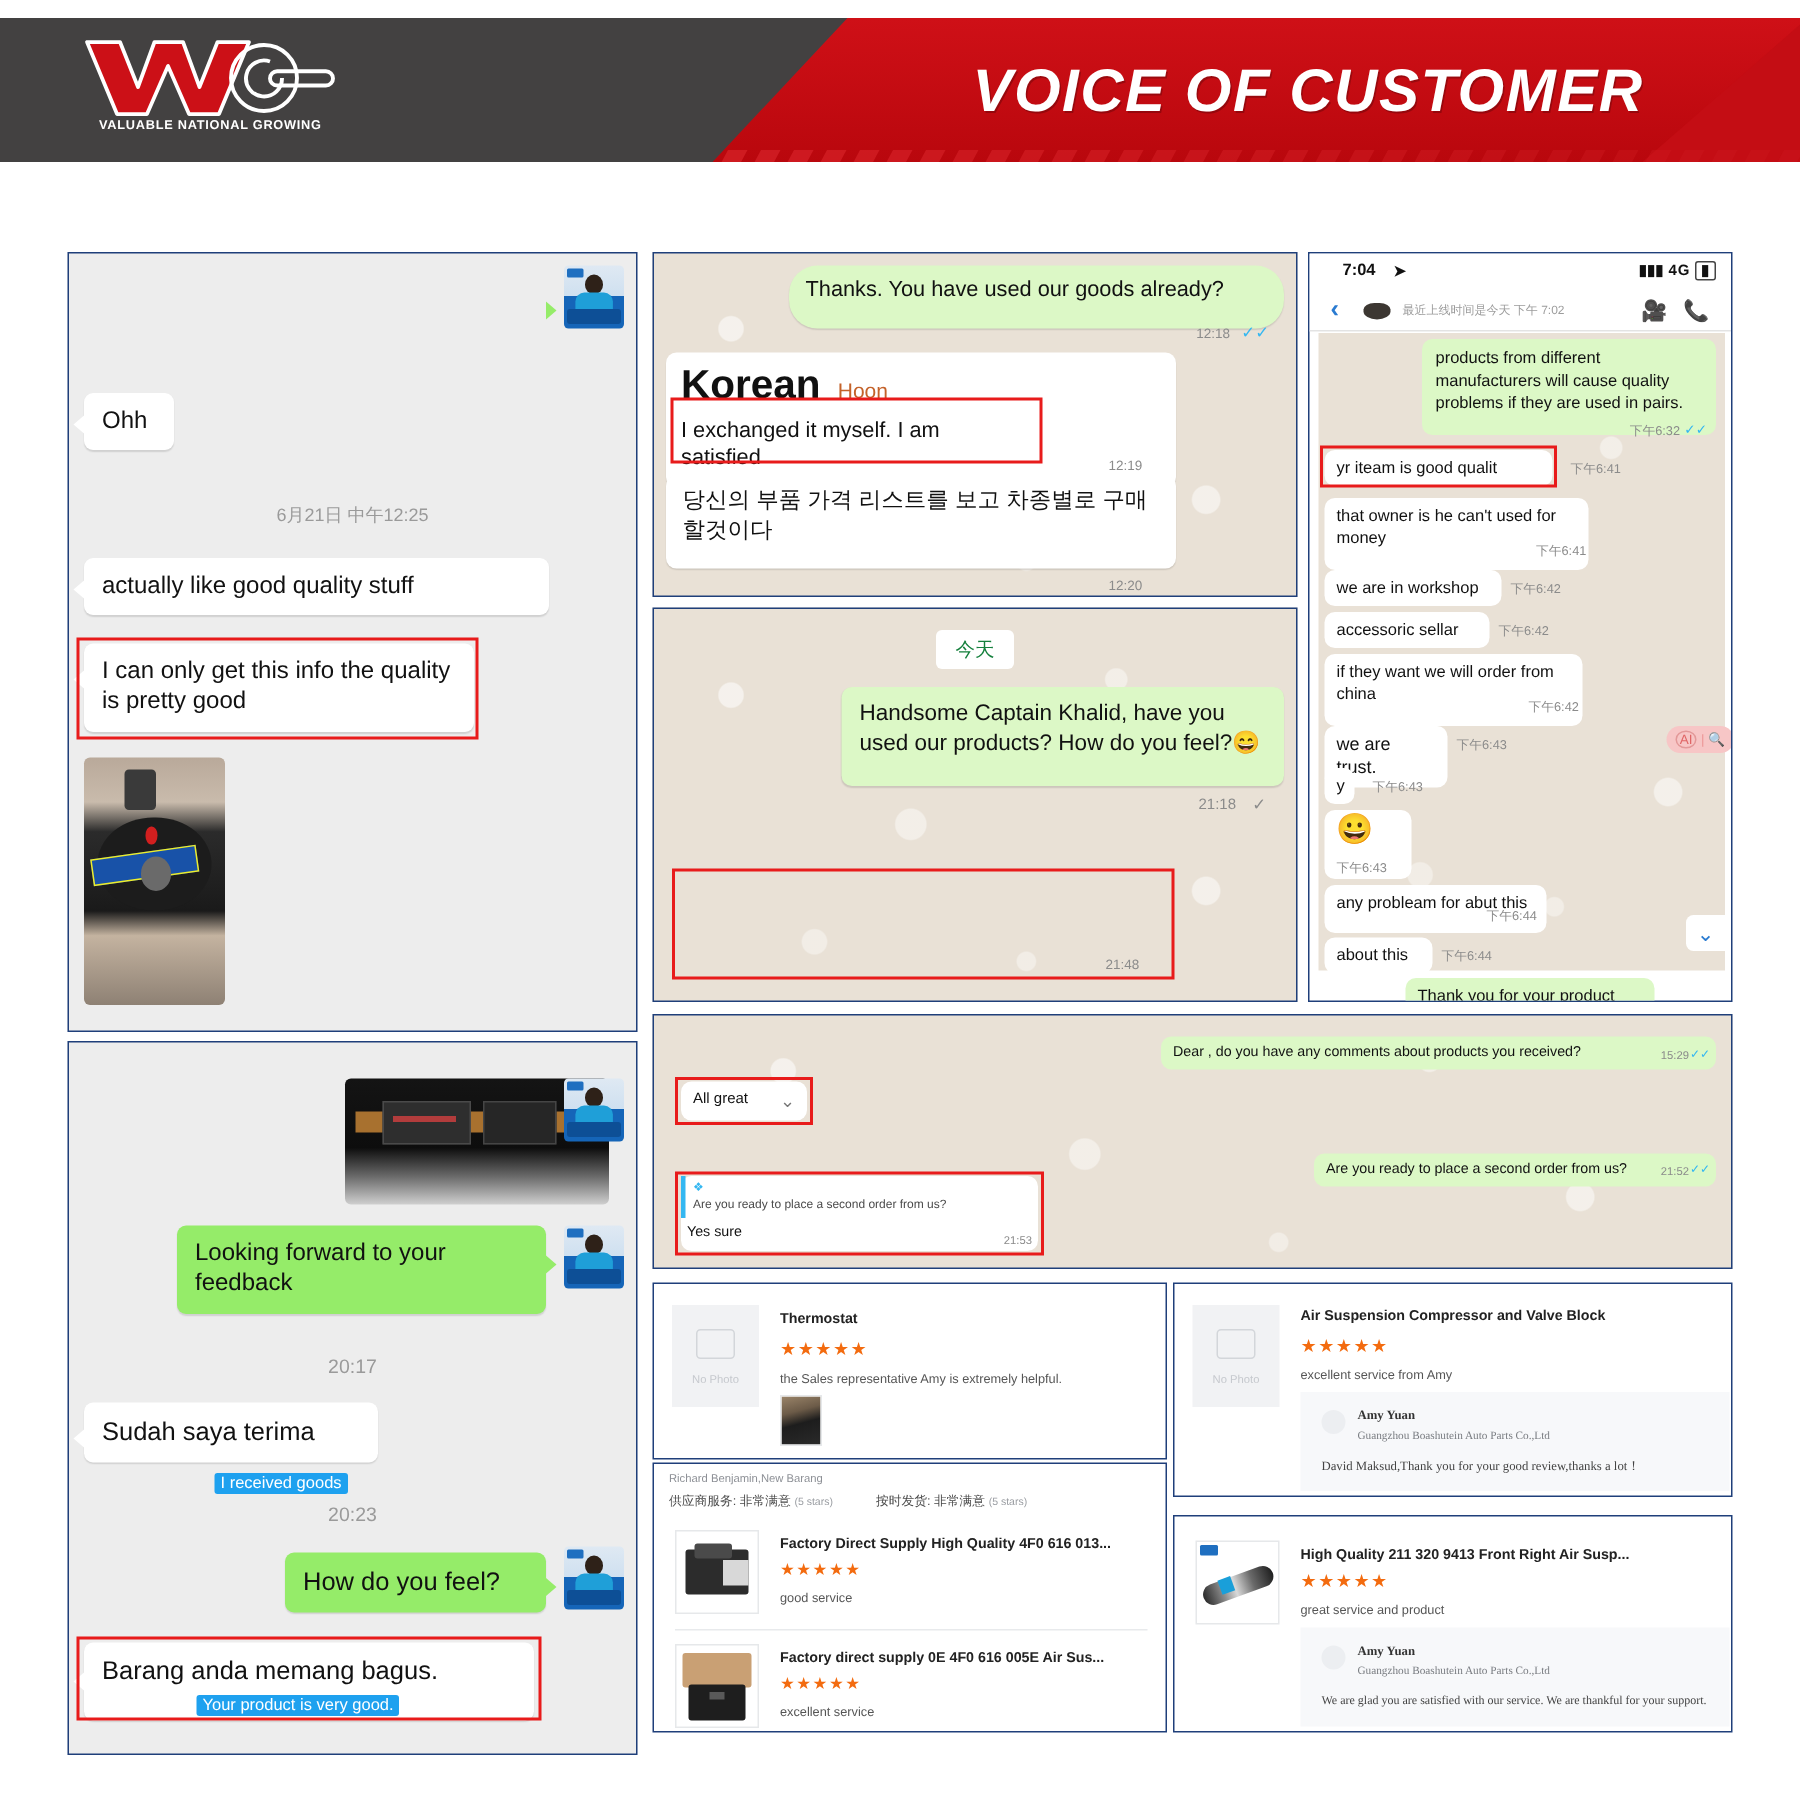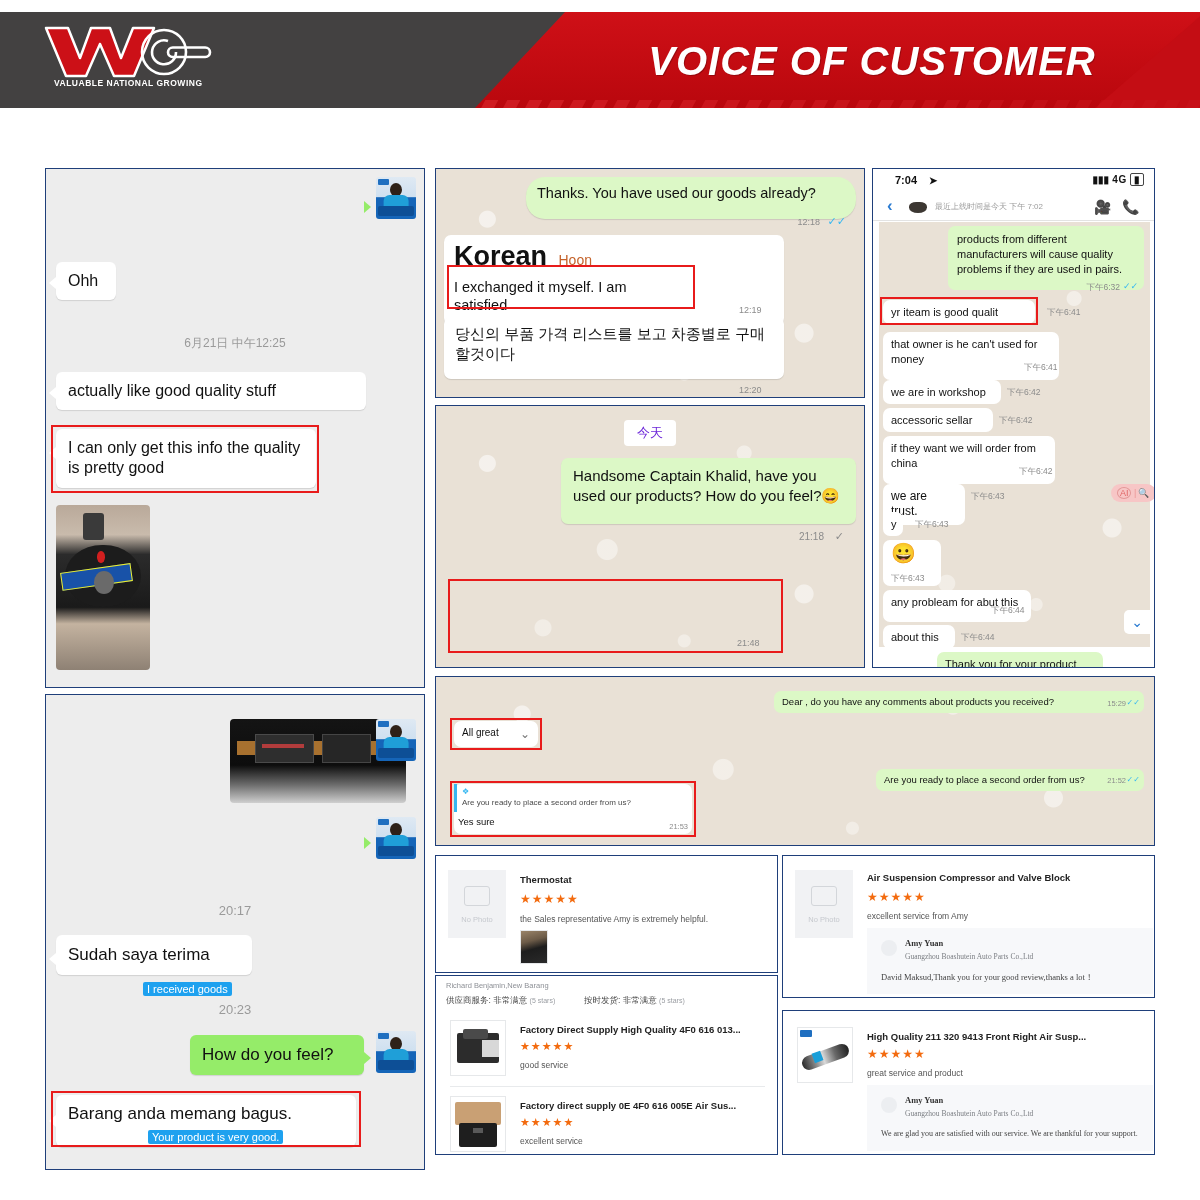--- a/index.html
+++ b/index.html
@@ -54,21 +54,21 @@
     overflow: hidden;
   }
   .stripes i {
     position: absolute; top: 0;
     width: 13px; height: 20px;
     background: #d01c22;
     transform: skewX(-28deg);
   }
 
   
-  .logo { position: absolute; left: 38px; top: 22px; width: 190px; height: 75px; }
+  .logo { position: absolute; left: 50px; top: 22px; width: 190px; height: 75px; }
   .logo svg { display: block; }
   .logo-tag {
     position: absolute; left: 16px; top: 56px;
     font-size: 8.5px; font-weight: bold; letter-spacing: .5px;
     color: #ffffff;
     font-family: "Liberation Sans", sans-serif;
     white-space: nowrap;
   }
 
   
@@ -290,21 +290,21 @@
   </div>
   <div class="time-in-bub" style="position:absolute; left:303px; top:136px;">12:19</div>
   <div class="redbox" style="left:11px; top:96px; width:248px; height:44px;"></div>
 
   <div class="bub wain shadow" style="left:8px; top:148px; width:340px; font-size:15px; padding:7px 11px 14px; line-height:1.35;">당신의 부품 가격 리스트를 보고 차종별로 구매할것이다</div>
   <div class="time-in-bub" style="position:absolute; left:303px; top:216px;">12:20</div>
 </div>
 
 <div class="panel wa" style="left:435px; top:405px; width:430px; height:263px;">
 
-  <div class="chip shadow" style="left:50%; transform:translateX(-50%); top:14px; font-size:13px; padding:4px 13px; color:#6d28d9;">今天</div>
+  <div class="chip shadow" style="left:50%; transform:translateX(-50%); top:14px; font-size:13px; padding:4px 13px; color:#15803d;">今天</div>
 
   <div class="bub waout shadow" style="right:8px; top:52px; width:295px; font-size:15px; padding:8px 12px 18px; line-height:1.33;">Handsome Captain Khalid, have you used our products? How do you feel?😄</div>
   <div class="time-in-bub" style="position:absolute; right:40px; top:125px; font-size:10px;">21:18</div>
   <div style="position:absolute; right:20px; top:124px; color:#8b8b8b; font-size:11px;">✓</div>
 
   <div class="time-in-bub" style="position:absolute; left:301px; top:232px;">21:48</div>
   <div class="redbox" style="left:12px; top:173px; width:335px; height:74px;"></div>
 </div>
 
 <div class="panel" style="left:872px; top:168px; width:283px; height:500px; background:#ffffff;">
@@ -386,20 +386,21 @@
     <div style="position:absolute;left:52%;top:18%;width:28%;height:34%;background:#262626;border:1px solid #454545;"></div>
     <div style="position:absolute;left:18%;top:30%;width:24%;height:4%;background:#b23c3c;"></div>
   </div>
   <div class="avatar" style="right:8px; top:24px; width:40px; height:42px;">
     <div class="flag"></div>
       <div class="head"></div>
       <div class="body"></div>
       <div class="bar"></div>
   </div>
 
+  <div class="bub out shadow" style="right:60px; top:122px; width:246px; font-size:16px; padding:9px 12px;">Looking forward to your feedback</div>
   <div class="tail-r" style="right:53px; top:142px;"></div>
   <div class="avatar" style="right:8px; top:122px; width:40px; height:42px;">
     <div class="flag"></div>
       <div class="head"></div>
       <div class="body"></div>
       <div class="bar"></div>
   </div>
 
   <div class="tstamp c" style="left:0; top:208px; width:100%; font-size:13px;">20:17</div>
 
@@ -415,21 +416,21 @@
   <div class="tail-r" style="right:53px; top:357px;"></div>
   <div class="avatar" style="right:8px; top:336px; width:40px; height:42px;">
     <div class="flag"></div>
       <div class="head"></div>
       <div class="body"></div>
       <div class="bar"></div>
   </div>
 
   <div class="bub in shadow" style="left:10px; top:400px; width:300px; font-size:17px; padding:8px 12px 22px;">Barang anda memang bagus.</div>
   <div class="tail-l" style="left:3px; top:420px;"></div>
-  <div style="position:absolute; left:85px; top:432px;margin-left:17px;">
+  <div style="position:absolute; left:85px; top:432px;">
     <span class="hl">Your product is very good.</span>
   </div>
   <div class="redbox" style="left:5px; top:396px; width:310px; height:56px;"></div>
 </div>
 
 <div class="panel wa" style="left:435px; top:676px; width:720px; height:170px;">
 
   <div class="bub waout" style="right:10px; top:14px; width:370px; font-size:9.5px; padding:5px 34px 5px 8px;">Dear           , do you have any comments about products you received?</div>
   <div class="time-in-bub" style="position:absolute; right:28px; top:22px; font-size:7.5px;">15:29</div>
   <div style="position:absolute; right:14px; top:21px; color:#34b7f1; font-size:8px;">✓✓</div>

